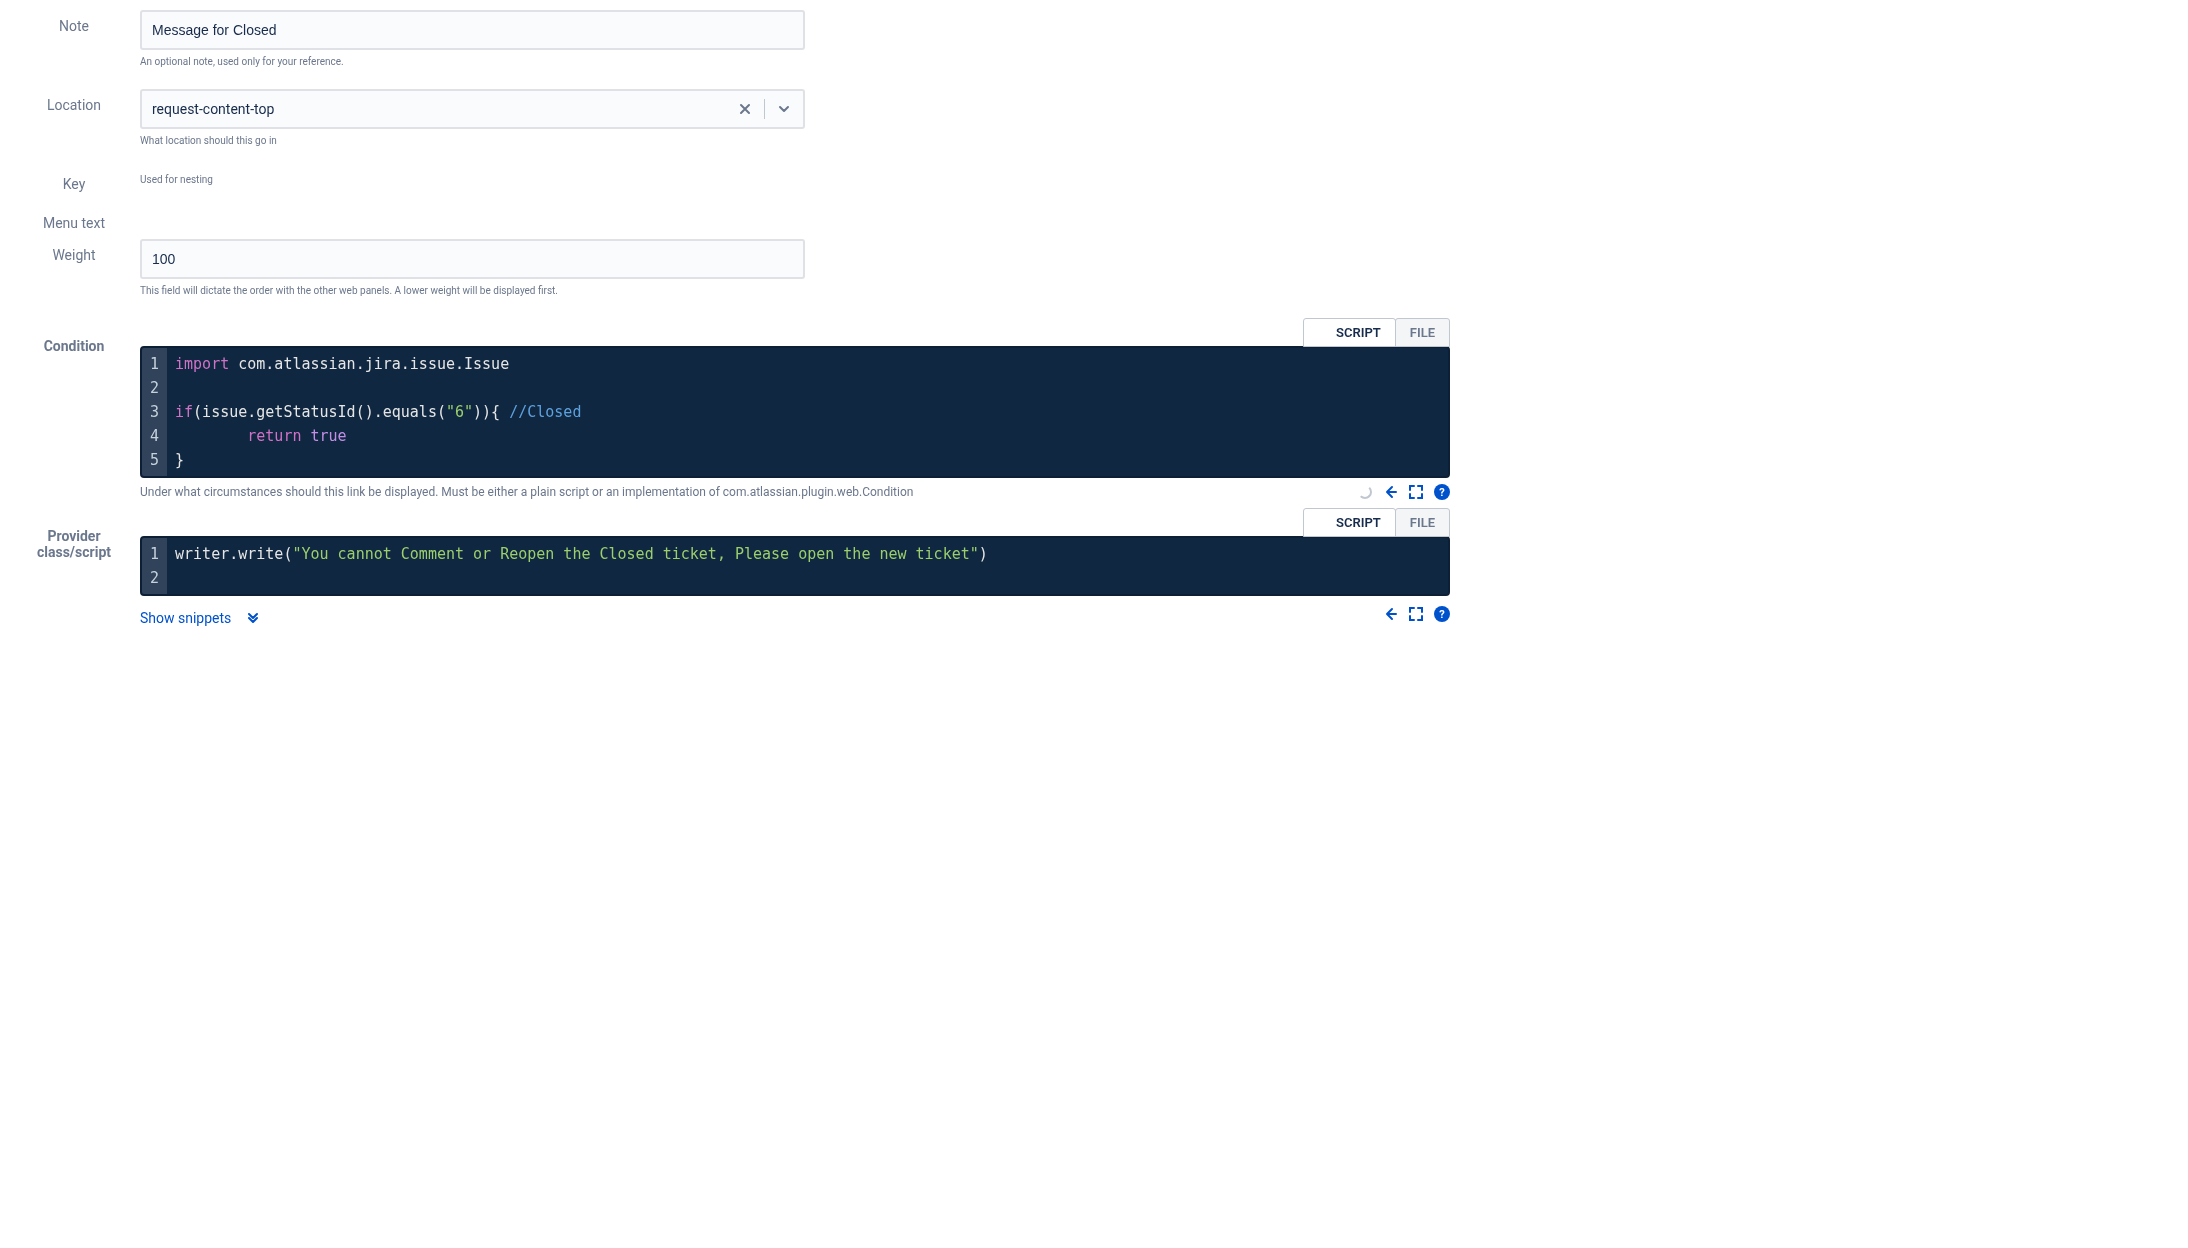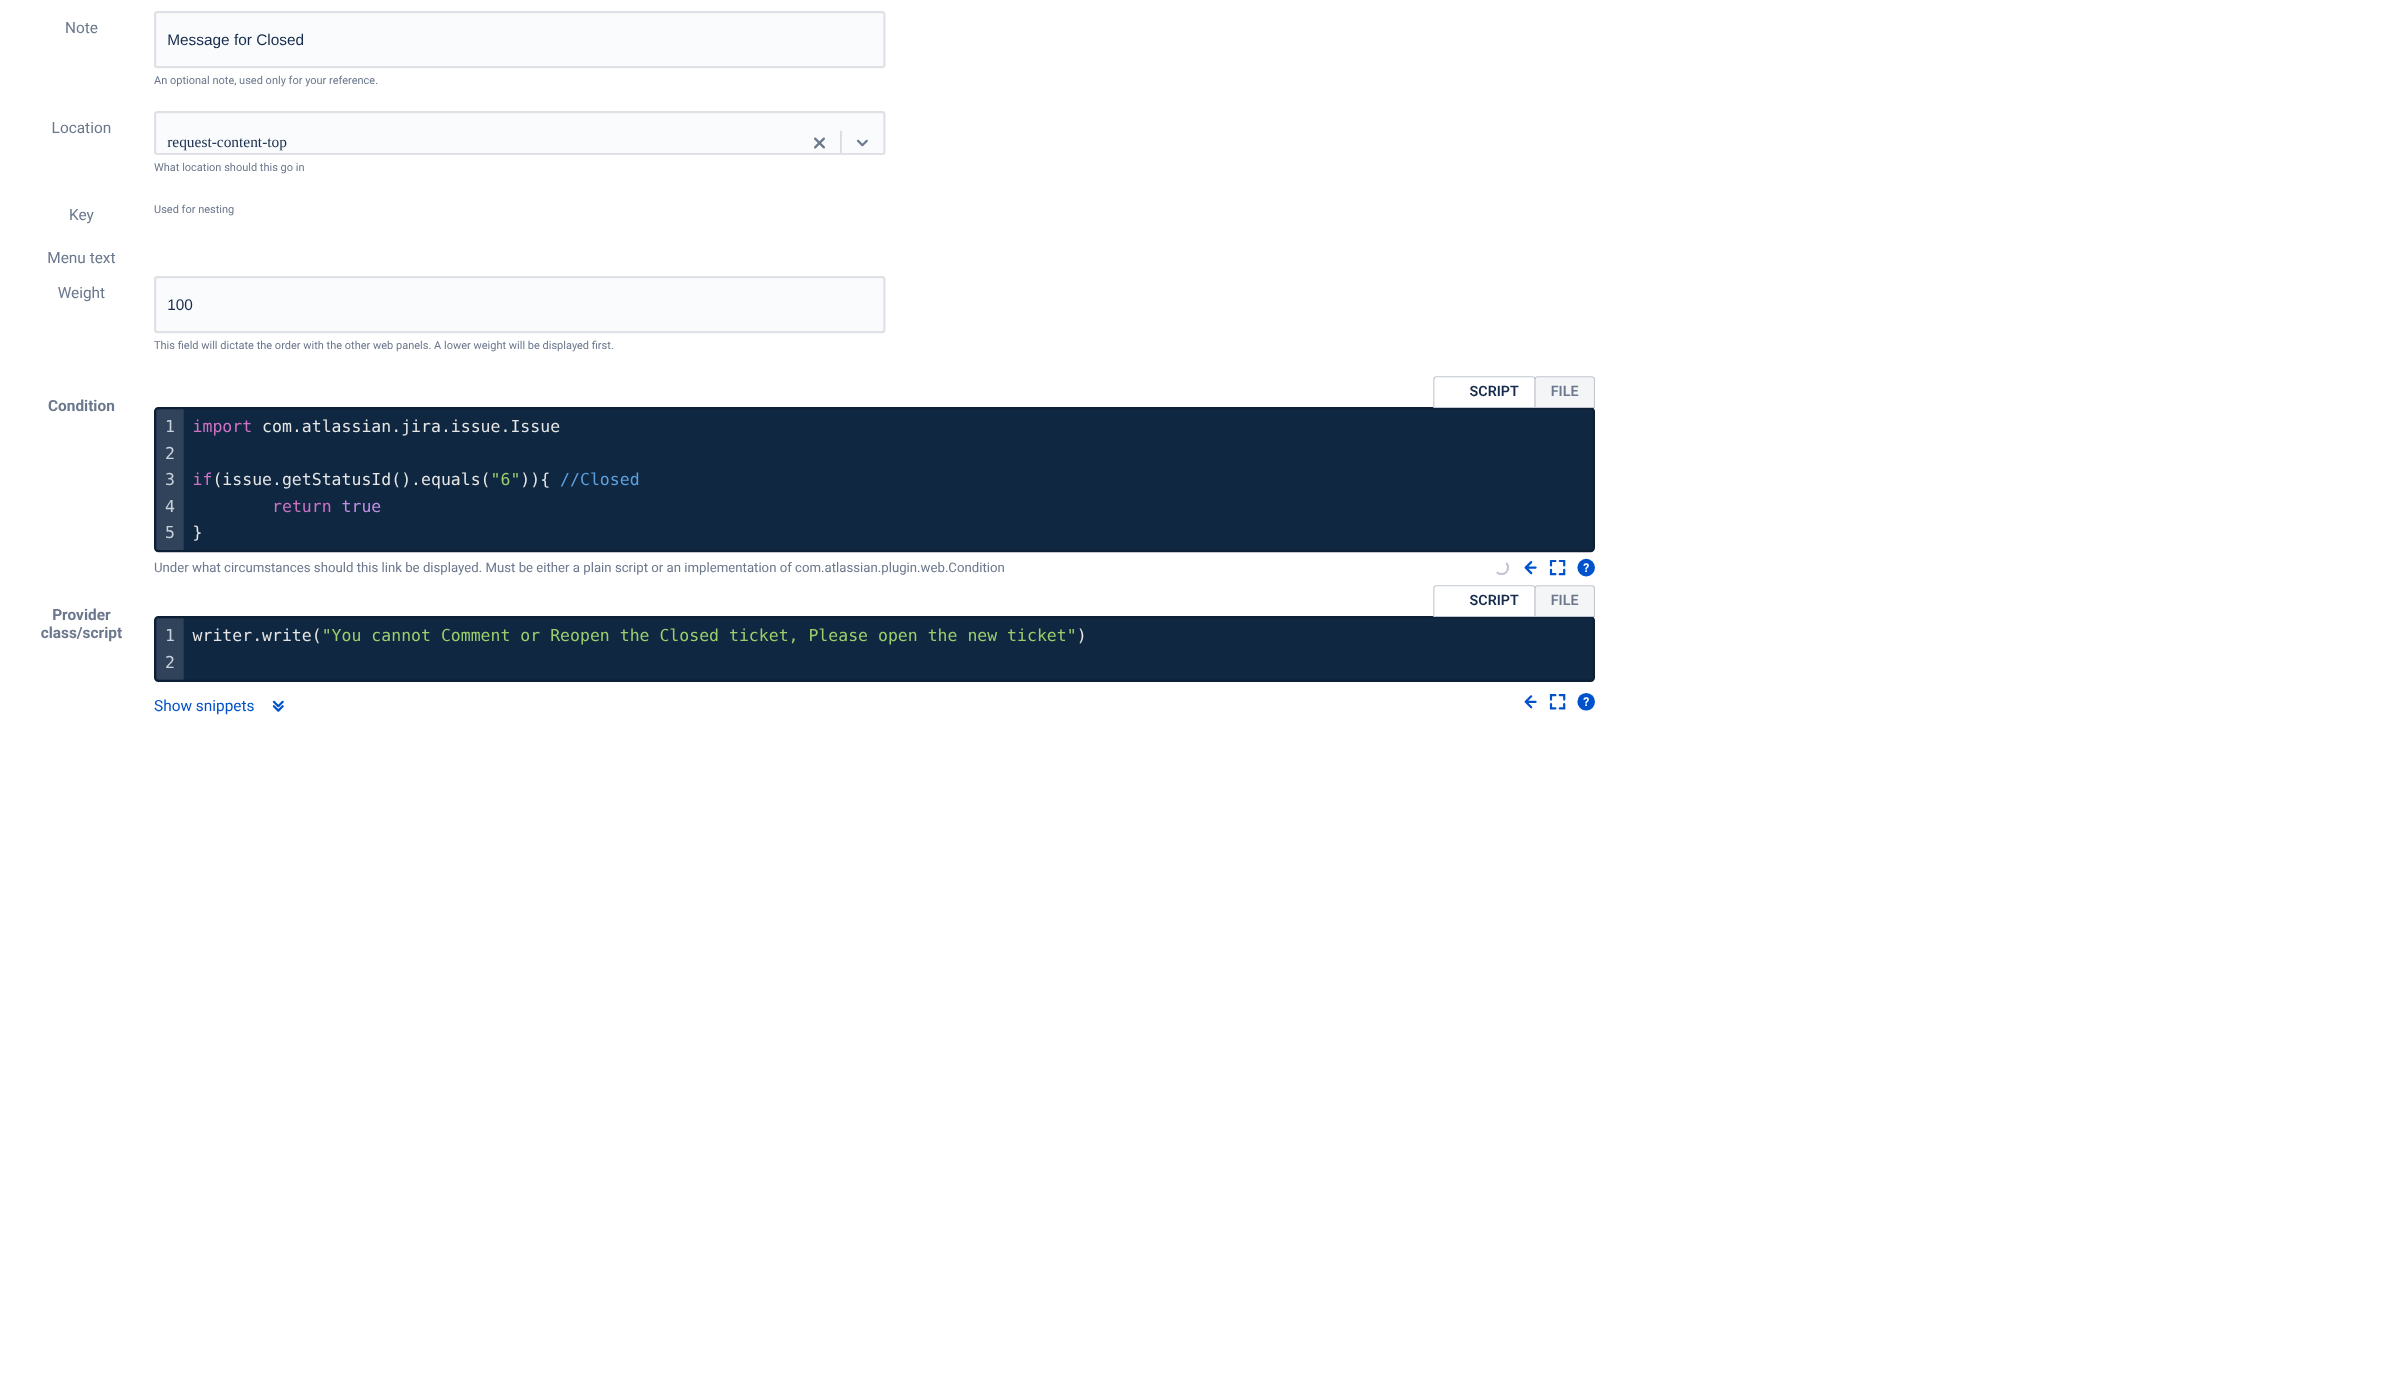--- a/index.html
+++ b/index.html
@@ -29,40 +29,39 @@
     width: 665px;
     position: relative;
   }
   .field-col-wide {
     flex: 1;
     position: relative;
     max-width: 1310px;
   }
   .text-input {
     width: 100%;
-    height: 52px;
+    height: 40px;
     border: 2px solid #DFE1E6;
     border-radius: 3px;
     background: #FAFBFC;
     padding: 0 10px;
     font-size: 14px;
     color: #172B4D;
     outline: none;
   }
   .select-wrap {
     width: 100%;
     height: 40px;
     border: 2px solid #DFE1E6;
     border-radius: 3px;
     background: #FAFBFC;
     display: flex;
-    align-items: flex-end;
+    align-items: center;
     padding: 0 8px 0 10px;
     font-size: 14px;
-    font-family: Liberation Serif, serif;
   }
   .select-value { flex: 1; }
   .select-divider {
     width: 1px; height: 20px; background: #C1C7D0; margin: 0 8px;
   }
   .icon-btn {
     color: #6B778C;
     cursor: pointer;
     padding: 2px 4px;
     display: inline-flex;

